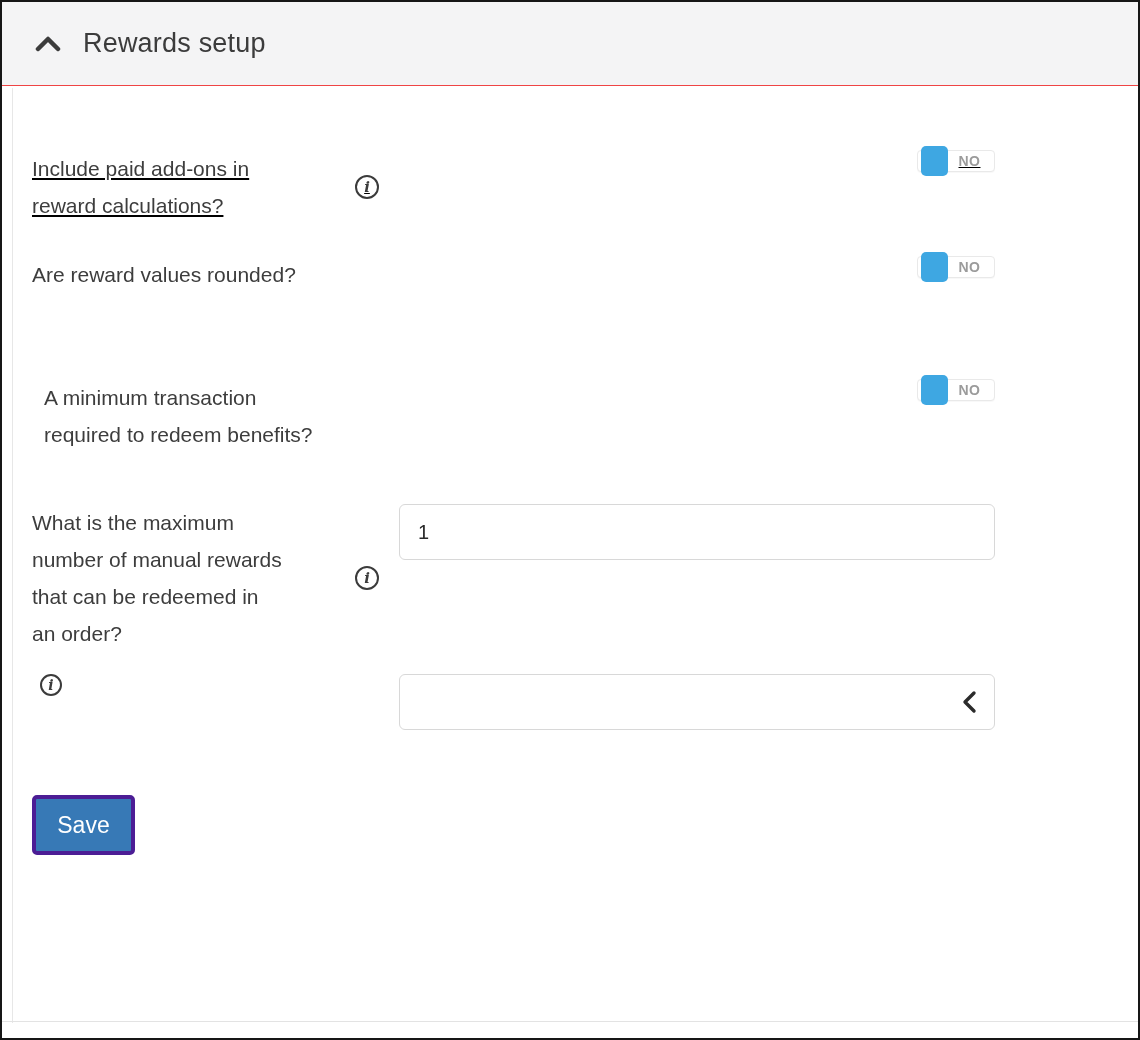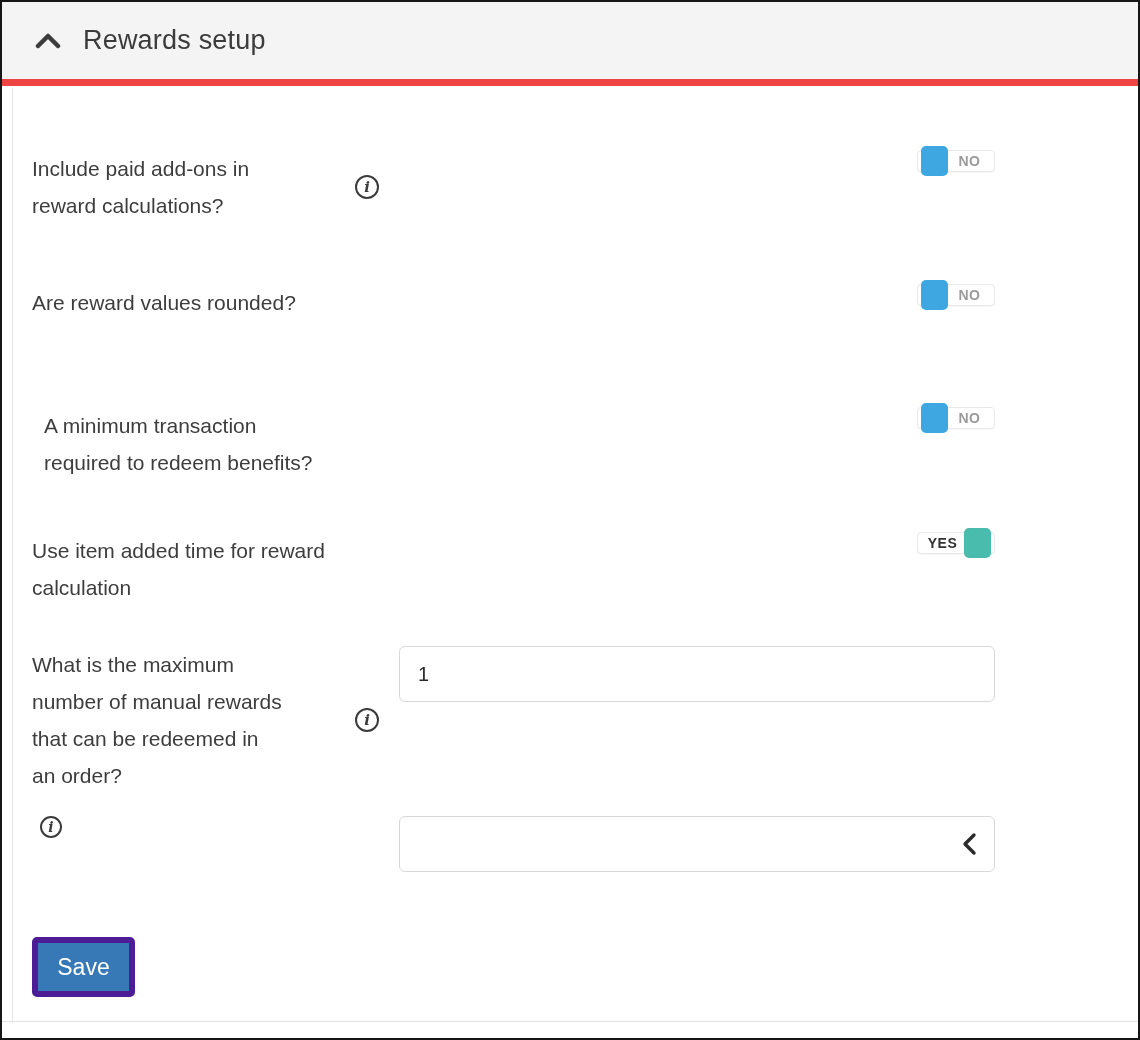--- a/index.html
+++ b/index.html
@@ -9,21 +9,21 @@
     background: #ffffff;
     border: 2px solid #161616;
     position: relative;
     overflow: hidden;
   }
 
   
   .panel-header {
     height: 84px;
     background: #f4f4f5;
-    border-bottom: 7px solid #ef4444;
+    border-bottom: 1px solid #ef4444;
     display: flex;
     align-items: center;
     padding-left: 33px;
   }
   .collapse-btn {
     width: 26px; height: 20px;
     display: flex; align-items: center; justify-content: center;
     cursor: pointer;
     background: none; border: none;
   }
@@ -148,32 +148,32 @@
     cursor: pointer;
   }
   .select-arrow {
     position: absolute;
     right: 16px; top: 50%;
     transform: translateY(-50%);
     display: flex;
   }
 
   
-  .mb-r1 { margin-bottom: 60px; }
+  .mb-r1 { margin-bottom: 32px; text-decoration: underline; }
   .mb-r2 { margin-bottom: 86px; justify-content: space-between; }
   .mb-r3 { margin-bottom: 51px; }
   .mb-r4 { margin-bottom: 40px; }
   .mb-r5 { margin-bottom: 22px; }
 
   
   .save-button {
     margin-top: 65px;
     width: 103px; height: 60px;
     background: #3779b6;
-    border: 6px solid #4c1d95;
+    border: 4px solid #4c1d95;
     border-radius: 5px;
     color: #ffffff;
     font-family: "Liberation Sans", sans-serif;
     font-size: 23px;
     cursor: pointer;
   }
 </style>
 </head>
 <body>
 
@@ -227,31 +227,20 @@
     </div>
     <div class="control-cell">
       <div class="toggle">
         <span class="toggle-knob knob-no"></span>
         <span class="toggle-text text-no">NO</span>
       </div>
     </div>
   </div>
 
   
-  <div class="form-row mb-r4">
-    <div class="label-cell">
-      <span class="label-text w4">Use item added time for reward calculation</span>
-    </div>
-    <div class="control-cell">
-      <div class="toggle">
-        <span class="toggle-text text-yes">YES</span>
-        <span class="toggle-knob knob-yes"></span>
-      </div>
-    </div>
-  </div>
 
   
   <div class="form-row mb-r5">
     <div class="label-cell">
       <span class="label-text w5">What is the maximum number of manual rewards that can be redeemed in an order?</span>
       <span class="info-icon icon-col">i</span>
     </div>
     <div class="control-cell">
       <input class="text-input" type="text" value="1" style="">
     </div>

